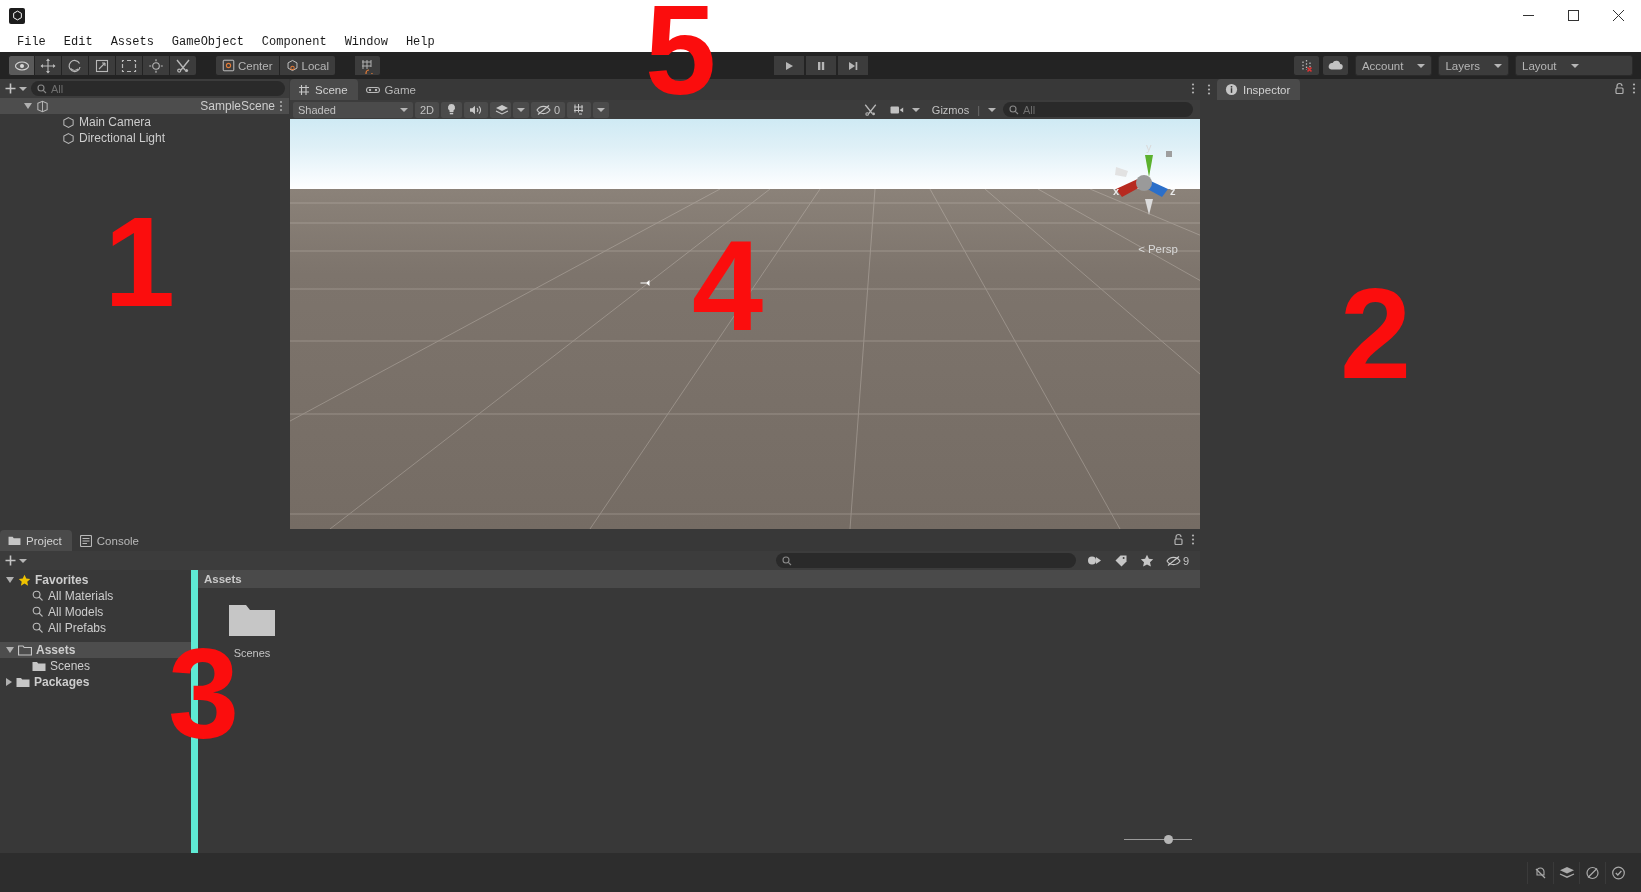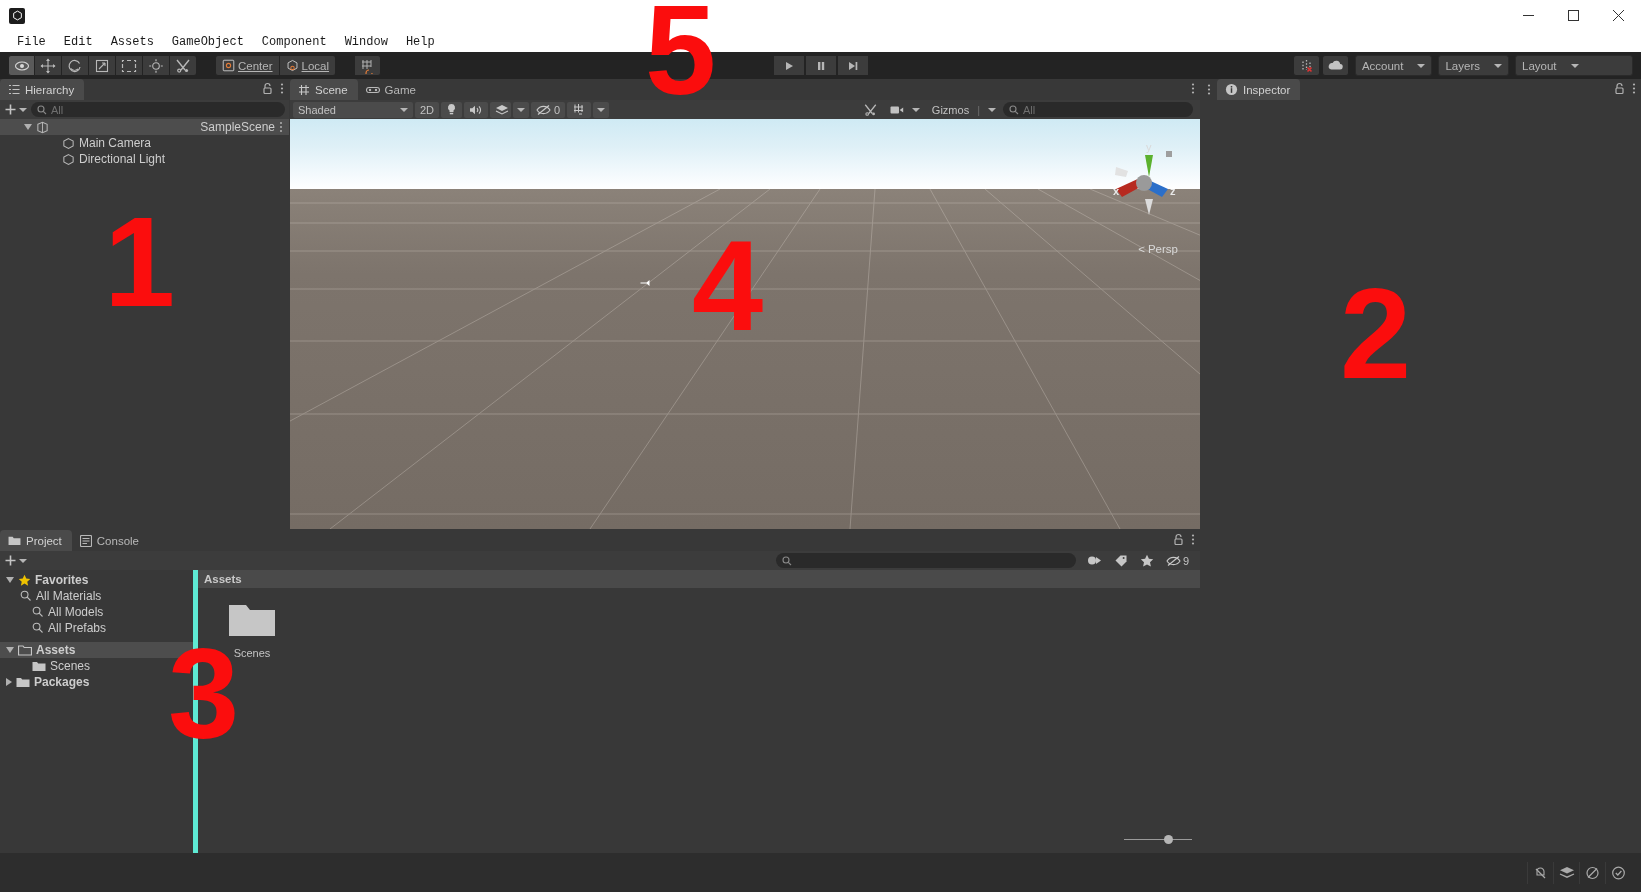--- a/index.html
+++ b/index.html
@@ -46,21 +46,21 @@
   .tb-btn {
     height: 21px; min-width: 27px; margin: 0 0px;
     display: flex; align-items: center; justify-content: center;
     background: #3c3c3c; border: 1px solid #232323; color: #b6b6b6;
   }
   .tb-group { display: flex; margin-left: 8px; }
   .tb-group .tb-btn { border-radius: 0; border-left: none; }
   .tb-group .tb-btn:first-child { border-left: 1px solid #232323; border-radius: 3px 0 0 3px; }
   .tb-group .tb-btn:last-child { border-radius: 0 3px 3px 0; }
   .tb-btn.active { background: #5a5a5a; }
-  .tb-btn.wide { padding: 0 6px; gap: 3px; font-size: 11.5px; text-decoration: underline; }
+  .tb-btn.wide { padding: 0 6px; gap: 3px; font-size: 11.5px; }
   .tb-sep { width: 10px; }
   .playgroup { position: absolute; left: 50%; transform: translateX(-50%); display: flex; }
   .playgroup .tb-btn { width: 32px; }
   .tb-right { position: absolute; right: 8px; display: flex; align-items: center; gap: 2px; }
   .dd {
     height: 21px; background: #3c3c3c; border: 1px solid #2a2a2a; border-radius: 3px;
     display: flex; align-items: center; padding: 0 6px; color: #b6b6b6; font-size: 11.5px;
     gap: 14px; margin-left: 4px;
   }
   .caret { width: 0; height: 0; border-left: 4px solid transparent; border-right: 4px solid transparent; border-top: 4px solid #b6b6b6; }
@@ -114,21 +114,21 @@
     background: linear-gradient(to bottom, #8b8279 0%, #7d746c 25%, #756c64 100%);
   }
   .gizmo-label { position: absolute; color: #d9d9d9; font-size: 11.5px; }
 
   
   #inspector { left: 1201px; top: 79px; width: 440px; height: 774px; }
 
   
   #project { left: 0; top: 530px; width: 1200px; height: 323px; }
   .proj-toolbar { height: 19px; background: #3c3c3c; display: flex; align-items: center; padding: 0 4px; }
-  .proj-left { width: 198px; background: #383838; border-right: 5px solid #5eead4; height: 100%; }
+  .proj-left { width: 198px; background: #383838; border-right: 7px solid #5eead4; height: 100%; }
   .proj-right { flex: 1; background: #383838; position: relative; }
   .assets-header {
     height: 18px; background: #4a4a4a; display: flex; align-items: center;
     padding-left: 6px; font-size: 11.5px; color: #c9c9c9; font-weight: bold;
   }
   .folder-item { position: absolute; left: 22px; top: 30px; width: 64px; text-align: center; }
   .folder-lbl { font-size: 11px; color: #c4c4c4; margin-top: 3px; }
   .zoom-slider {
     position: absolute; right: 8px; bottom: 8px; width: 68px; height: 12px;
     display: flex; align-items: center;
@@ -308,39 +308,20 @@
         <span class="caret"></span>
       </div>
       <div class="dd" style="min-width:118px;">
         <span>Layout</span>
         <span class="caret"></span>
       </div>
     </div>
   </div>
 
   <div class="panel" id="hierarchy">
-    <div class="panel-tabbar">
-      <div class="panel-tab active">
-        <svg width="12" height="11" viewBox="0 0 12 11">
-            <path d="M1 1.5h2M1 5.5h2M1 9.5h2M4.5 1.5h7M4.5 5.5h7M4.5 9.5h7" stroke="#c2c2c2" stroke-width="1.2"></path>
-          </svg>
-        <span>Hierarchy</span>
-      </div>
-      <div class="tabbar-right">
-        <svg width="11" height="13" viewBox="0 0 11 13">
-            <path d="M3 6V4a2.5 2.5 0 0 1 5 0" fill="none" stroke="#b0b0b0" stroke-width="1.2"></path>
-            <rect x="2" y="6" width="7" height="5.5" rx="1" fill="none" stroke="#b0b0b0" stroke-width="1.2"></rect>
-          </svg>
-        <svg width="4" height="13" viewBox="0 0 4 13">
-            <circle cx="2" cy="2.5" r="1.1" fill="#b0b0b0"></circle>
-            <circle cx="2" cy="6.5" r="1.1" fill="#b0b0b0"></circle>
-            <circle cx="2" cy="10.5" r="1.1" fill="#b0b0b0"></circle>
-          </svg>
-      </div>
-    </div>
     <div class="panel-body" style="height:429px;">
       <div class="hier-toolbar">
         <div class="plus-btn">
           <svg width="13" height="13" viewBox="0 0 13 13">
               <path d="M6.5 1.5v10M1.5 6.5h10" stroke="#c4c4c4" stroke-width="1.6"></path>
             </svg>
           <span class="caret"></span>
         </div>
         <div class="searchfield">
           <svg width="10" height="10" viewBox="0 0 10 10">
@@ -632,21 +613,21 @@
     <div style="display:flex;height:283px;">
       <div class="proj-left">
         <div class="tree" style="padding-top:2px;">
           <div class="tree-row" style="padding-left:6px;">
             <span class="tri open"></span>
             <svg width="13" height="12" viewBox="0 0 14 13">
                 <path d="M7 0.8l1.9 4 4.3.5-3.2 3 .9 4.3L7 10.4 3.1 12.6l.9-4.3-3.2-3 4.3-.5z" fill="#eec200"></path>
               </svg>
             <span style="font-weight:bold">Favorites</span>
           </div>
-          <div class="tree-row" style="padding-left:20px;">
+          <div class="tree-row" style="padding-left:32px;">
             <svg width="12" height="12" viewBox="0 0 12 12">
                 <circle cx="4.6" cy="4.6" r="3.4" fill="none" stroke="#bdbdbd" stroke-width="1.1"></circle>
                 <path d="M7.2 7.2L10.5 10.5" stroke="#bdbdbd" stroke-width="1.1"></path>
               </svg>
             <span>All Materials</span>
           </div>
           <div class="tree-row" style="padding-left:32px;">
             <svg width="12" height="12" viewBox="0 0 12 12">
                 <circle cx="4.6" cy="4.6" r="3.4" fill="none" stroke="#bdbdbd" stroke-width="1.1"></circle>
                 <path d="M7.2 7.2L10.5 10.5" stroke="#bdbdbd" stroke-width="1.1"></path>

